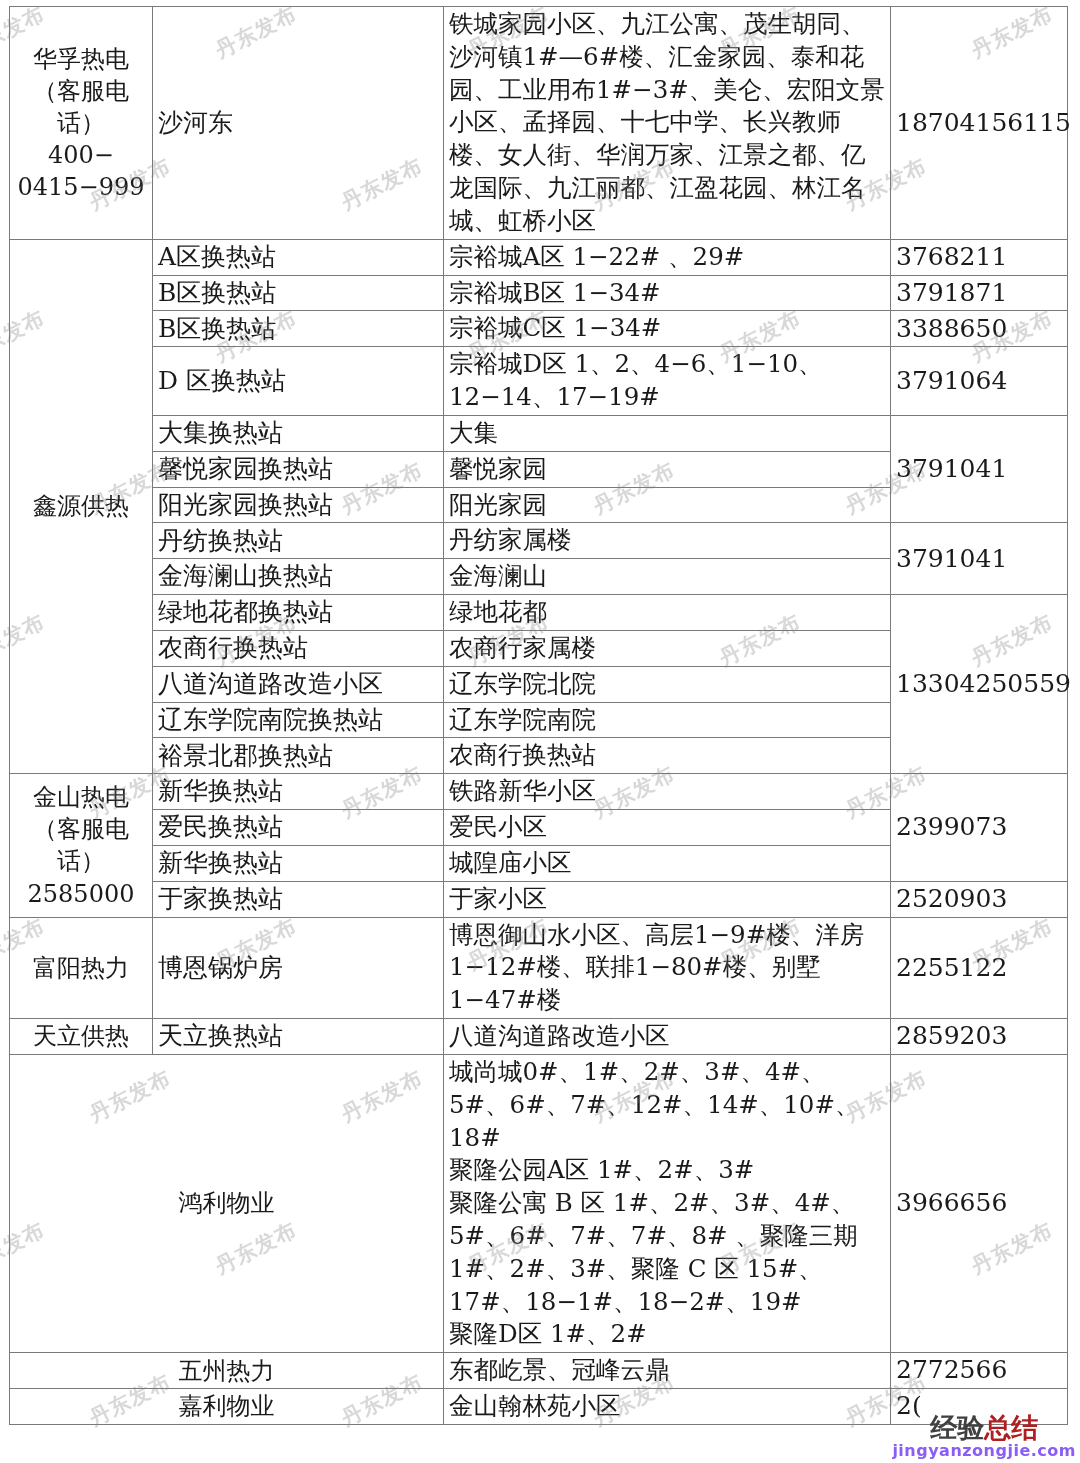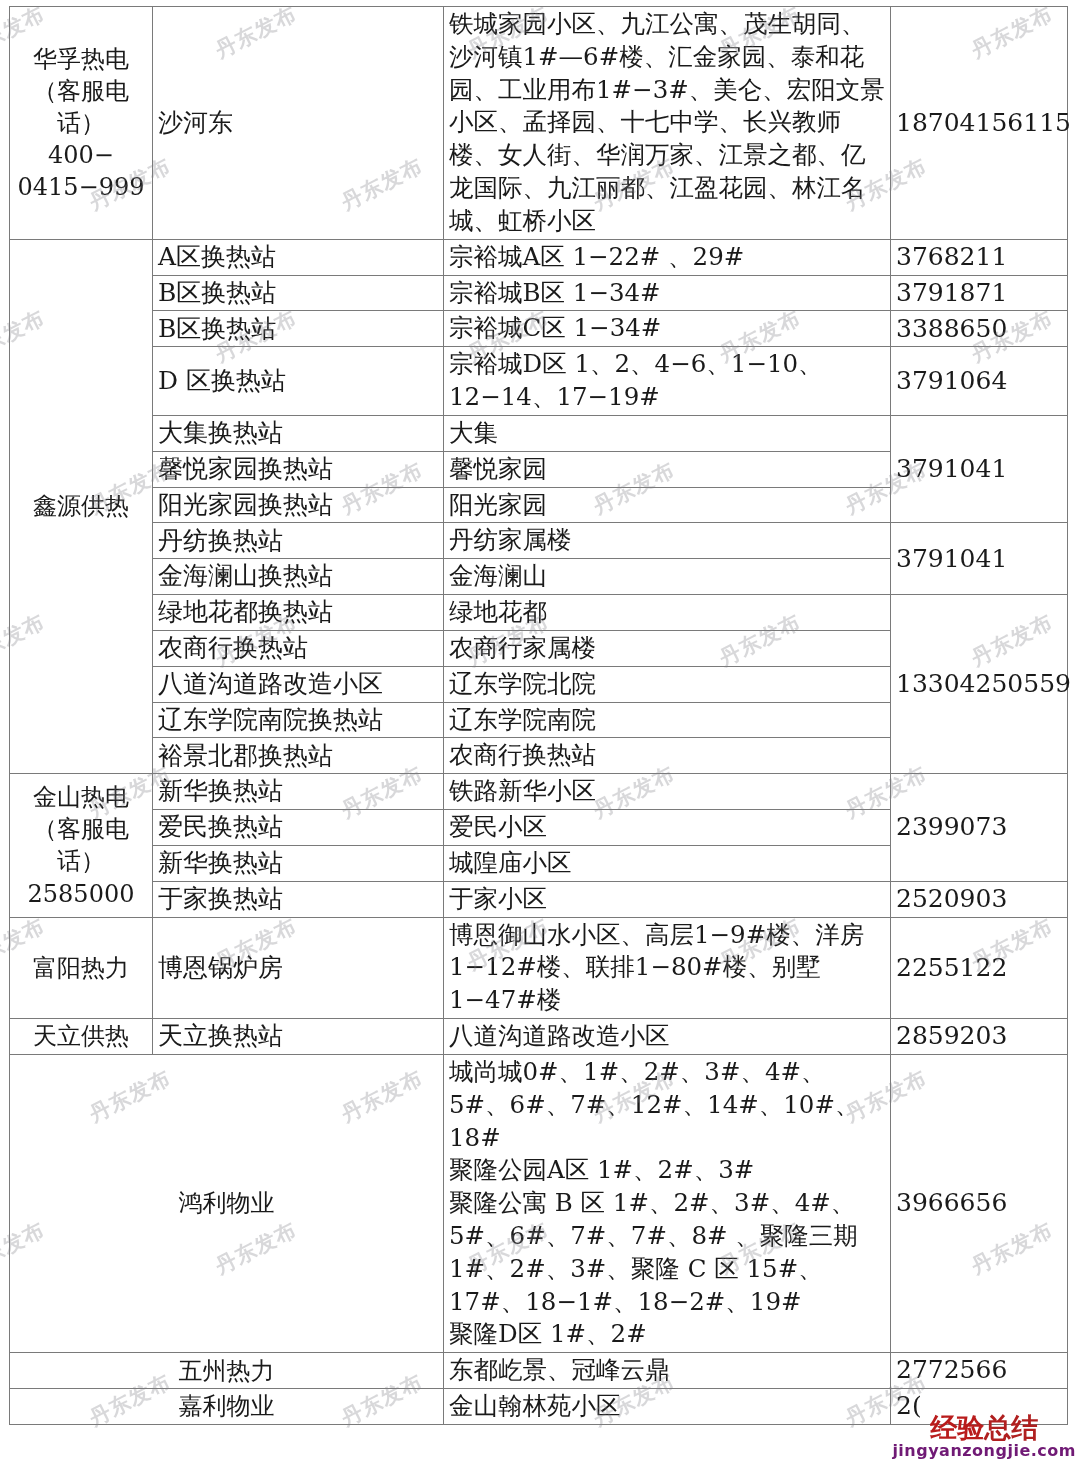--- a/index.html
+++ b/index.html
@@ -86,27 +86,27 @@
     text-align:center;
     font-family:"DejaVu Sans","Liberation Sans",sans-serif;
     line-height:1;
   }
   #site-logo .cn{
     font-size:27px;
     font-weight:700;
     letter-spacing:0px;
     white-space:nowrap;
   }
-  #site-logo .cn .dark{color:#b91c1c;}
+  #site-logo .cn .dark{color:#404040;}
   #site-logo .cn .red{color:#b01f1f;text-align:right;}
   #site-logo .url{
     margin-top:2px;
     font-size:16px;
     font-weight:700;
-    color:#701a75;
+    color:#8b5cf6;
     letter-spacing:0.5px;
     white-space:nowrap;
   }
 </style>
 </head>
 <body>
 
 <div id="sheet">
 
   <div id="wm-layer">

